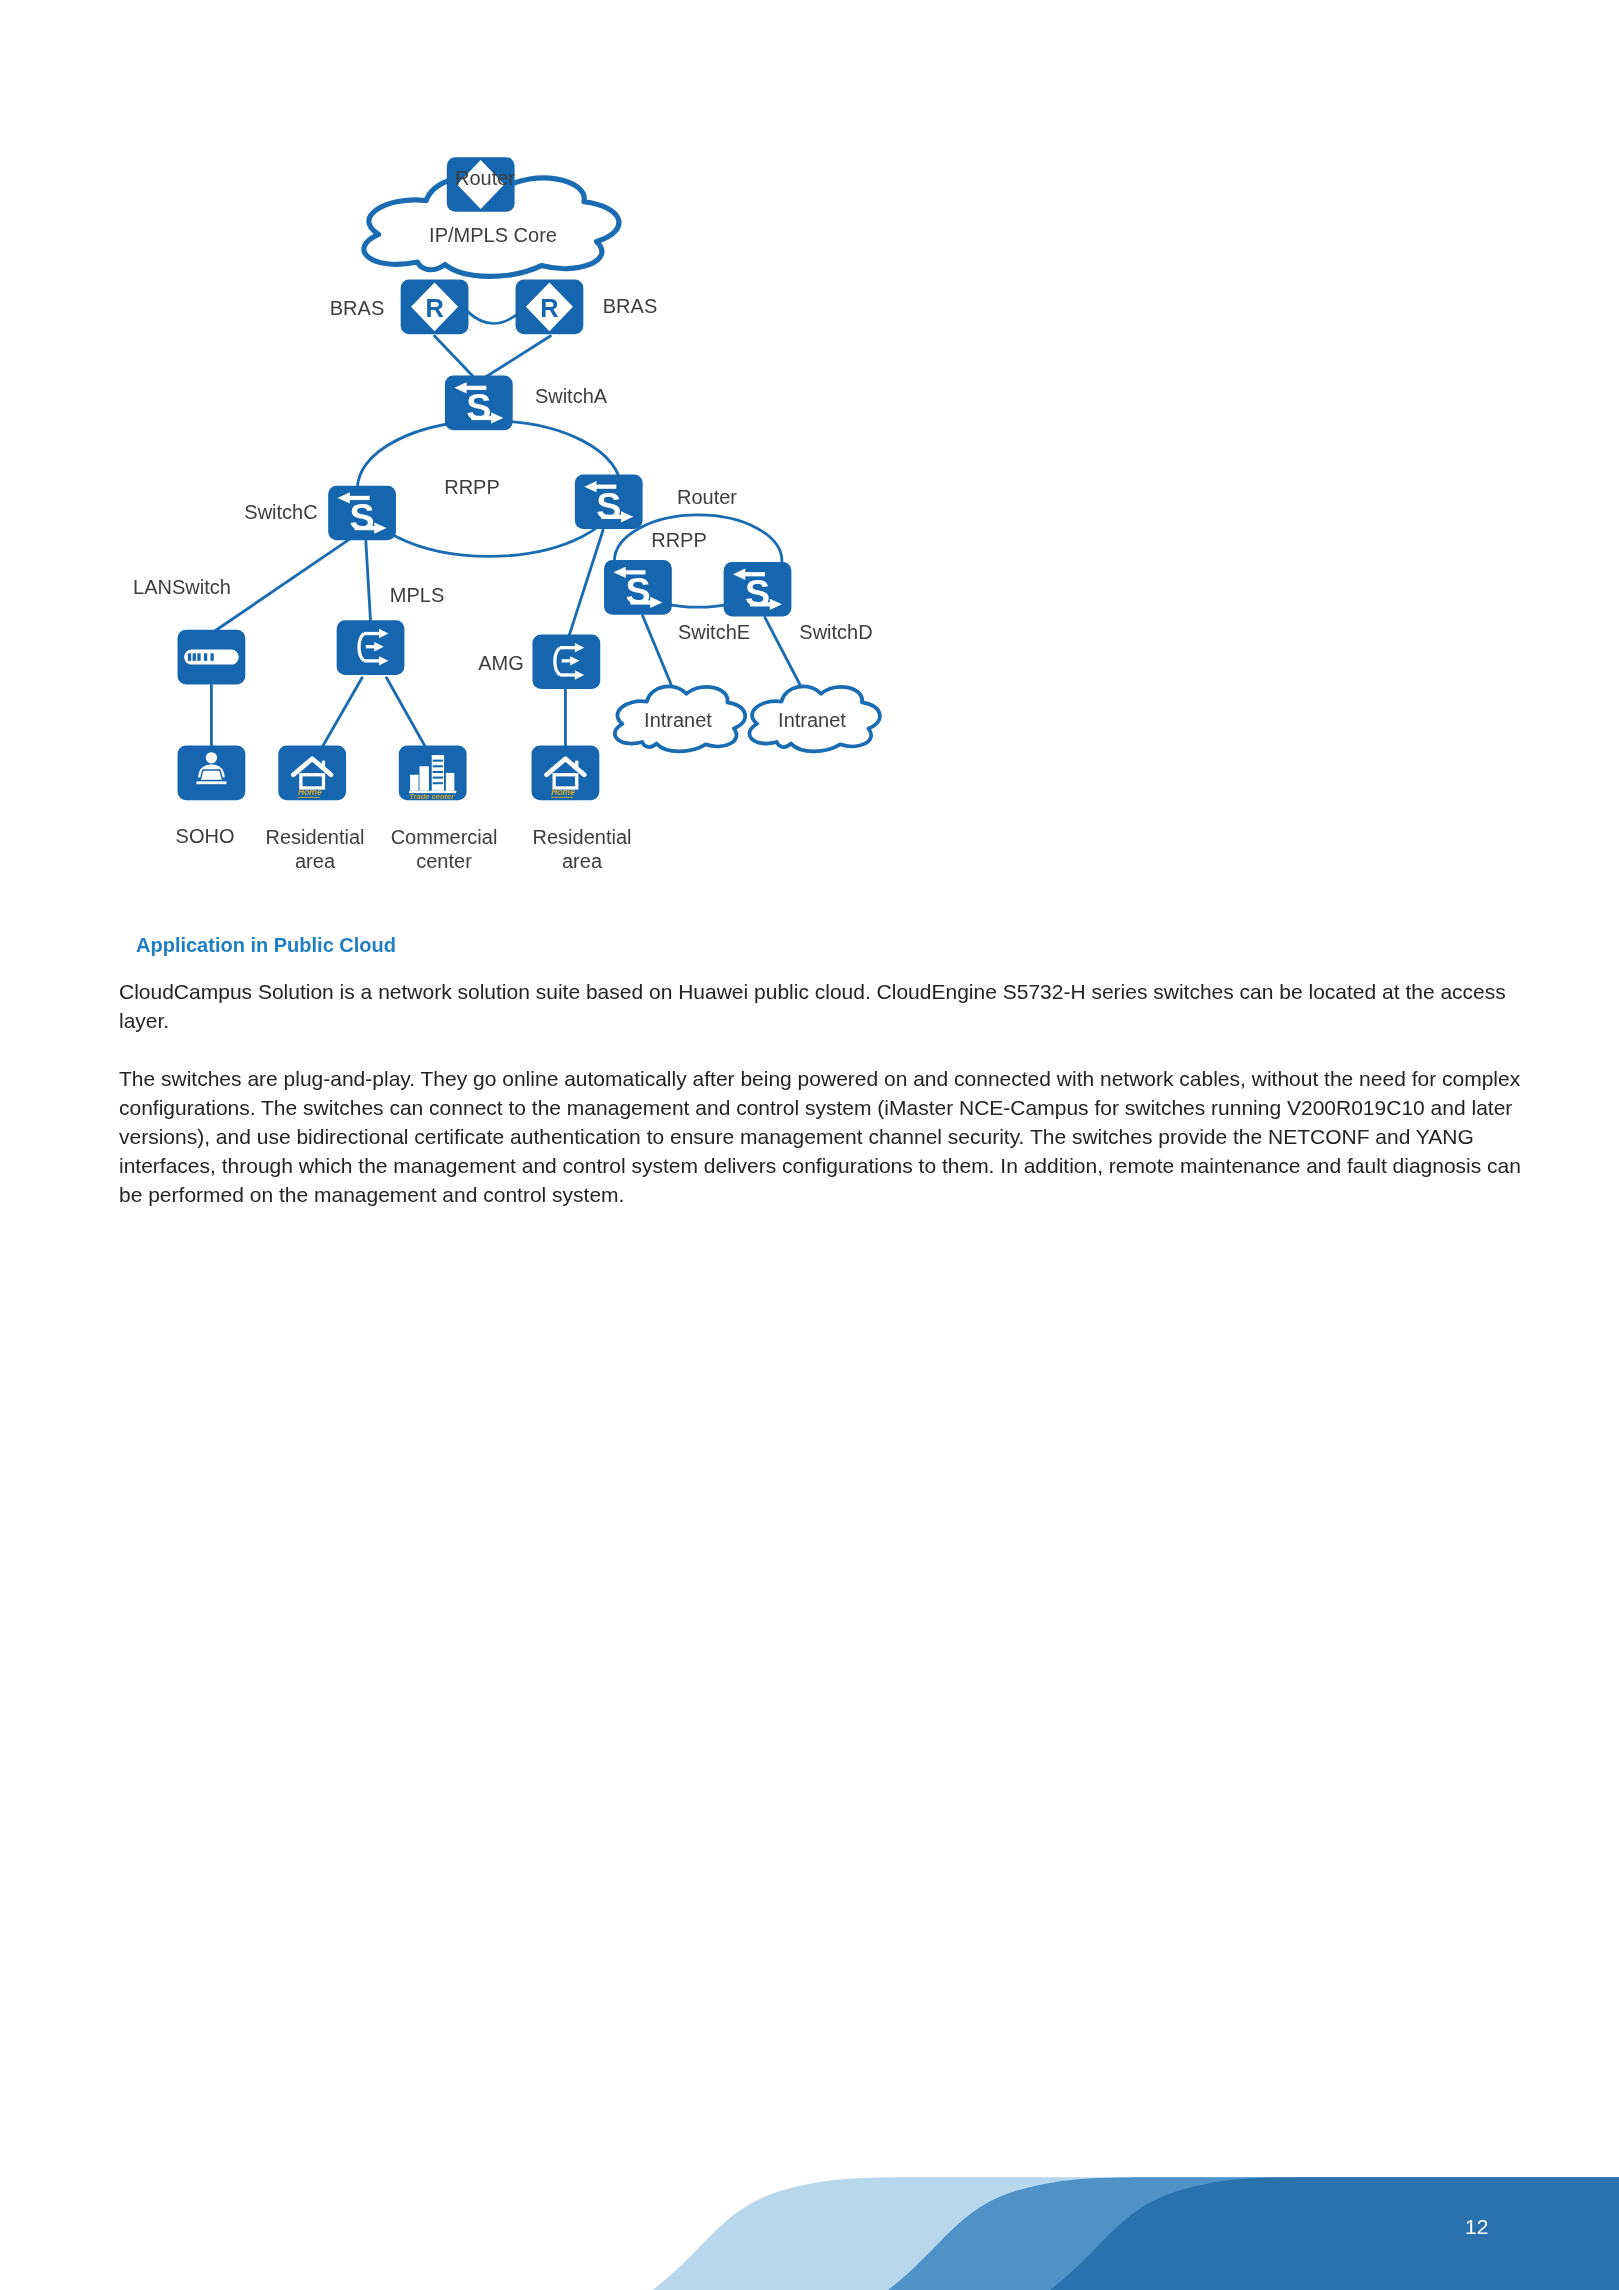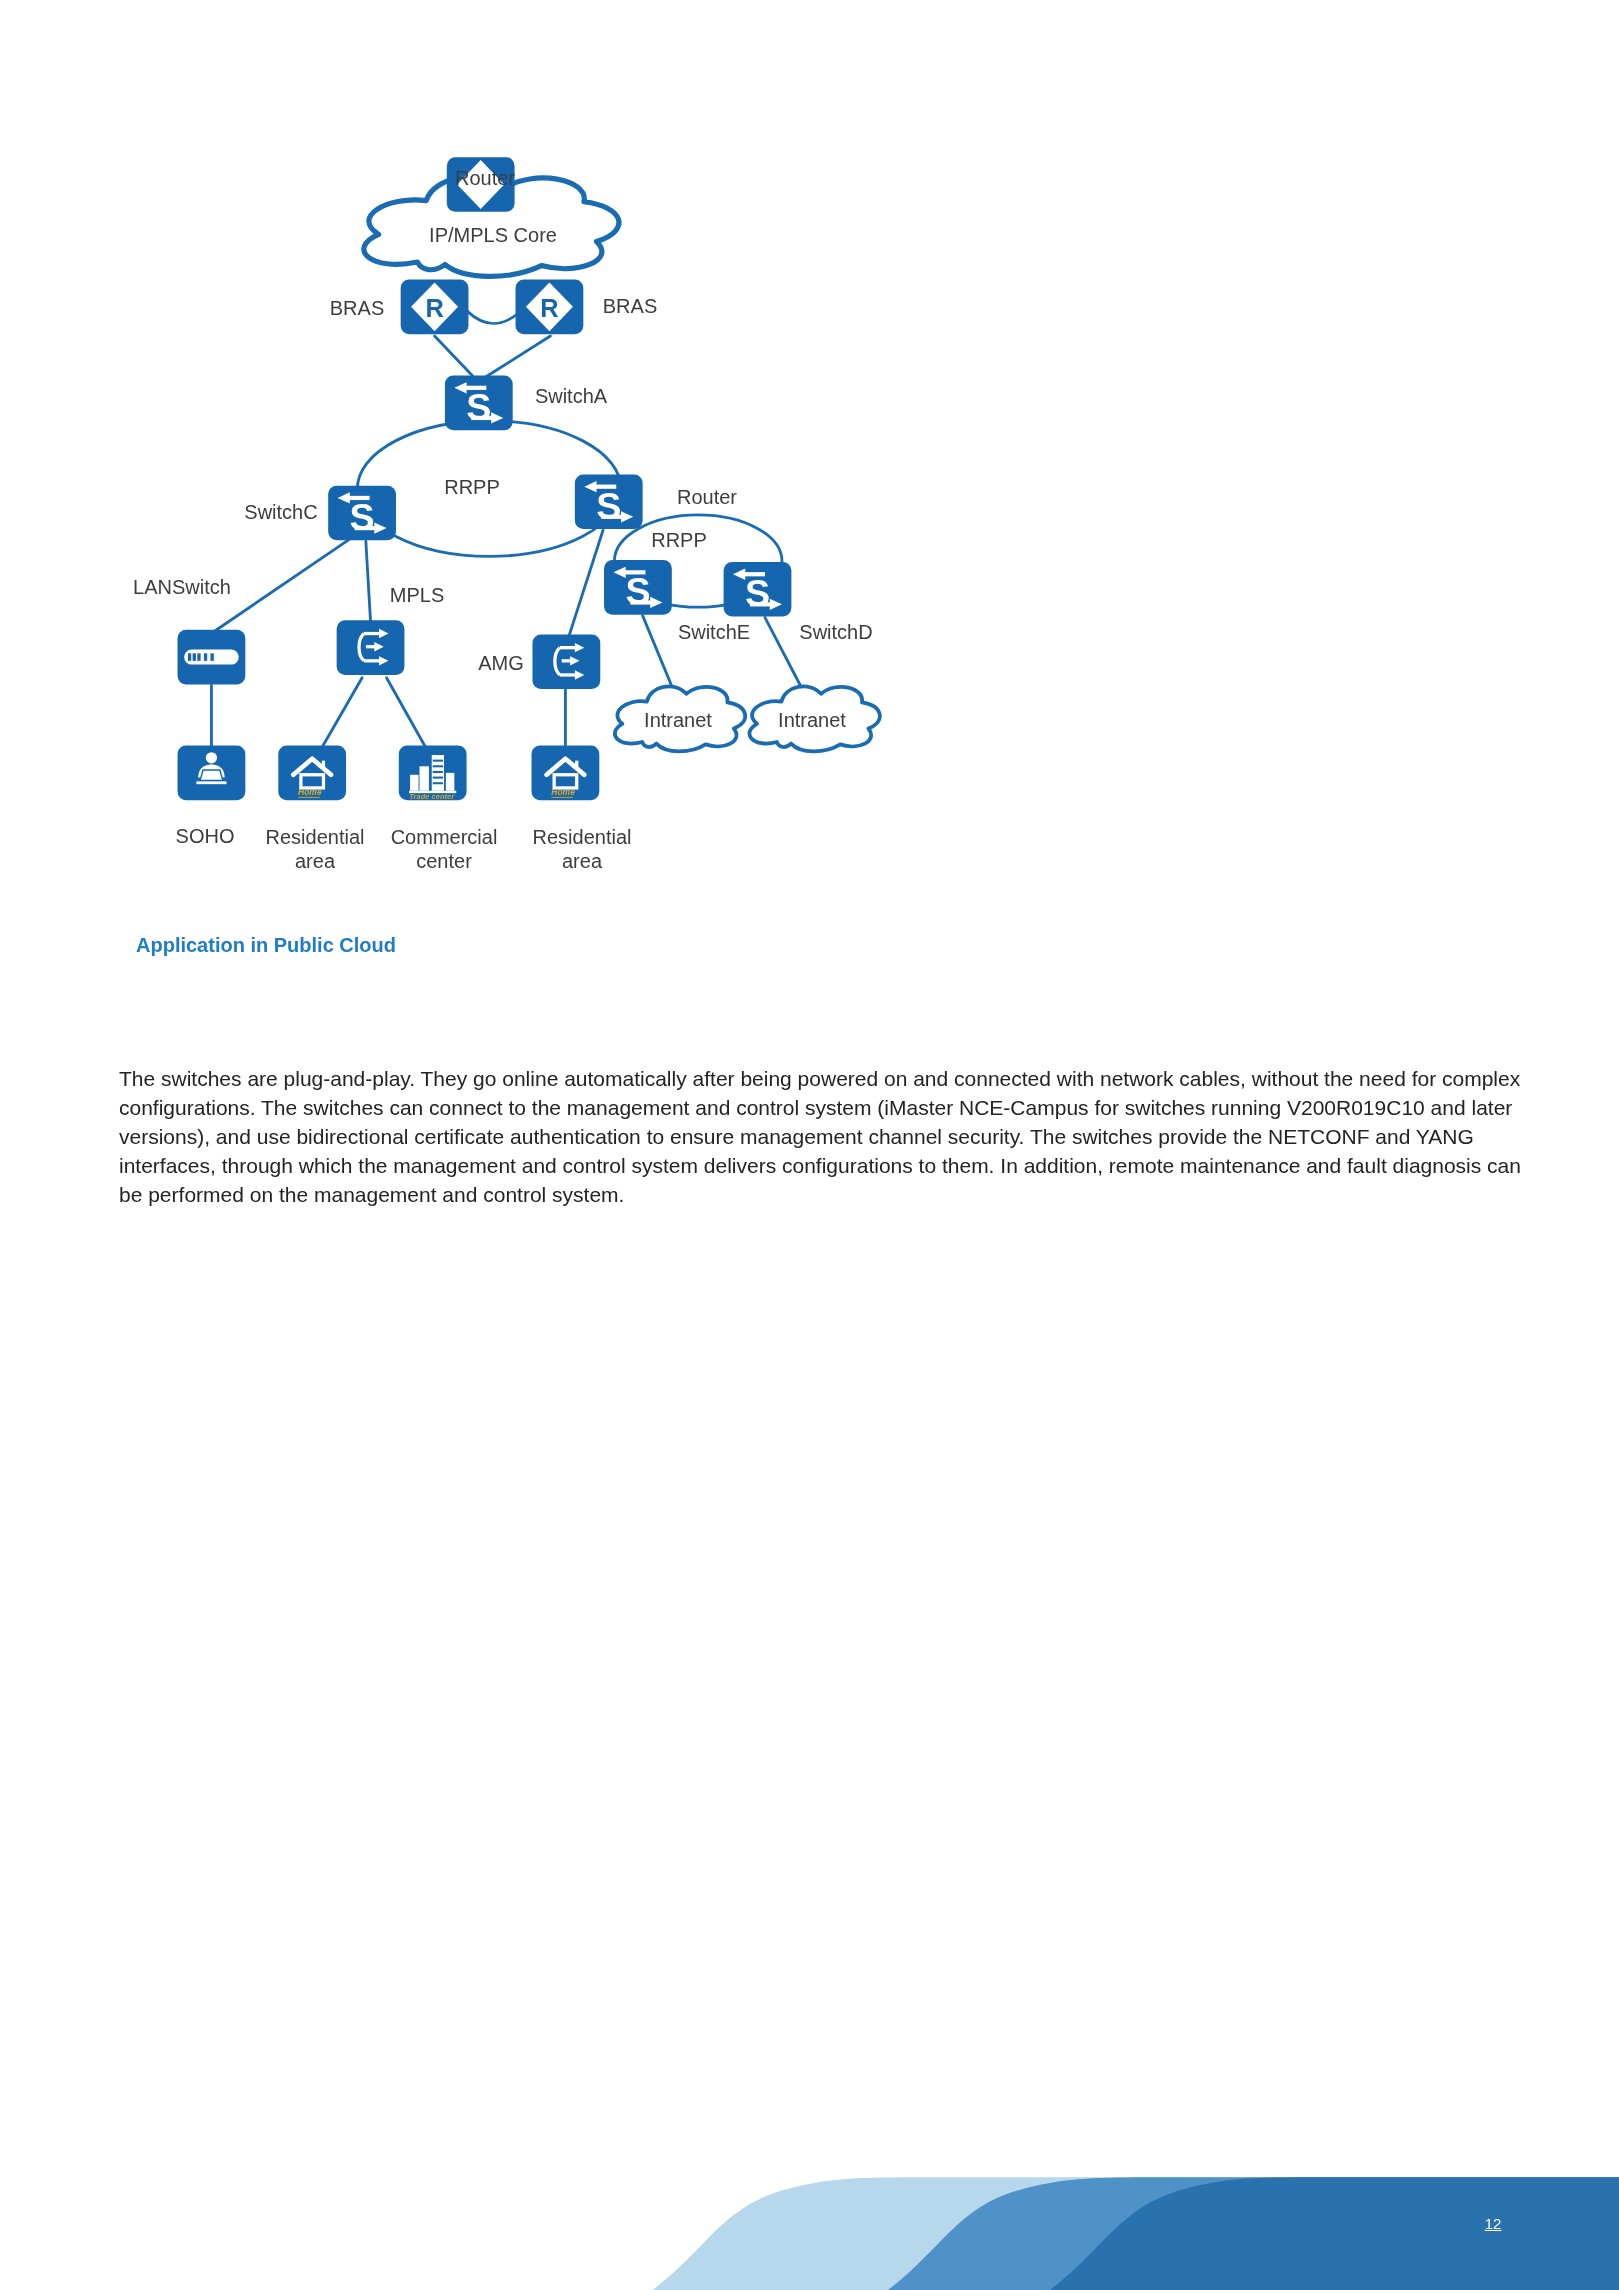--- a/index.html
+++ b/index.html
@@ -41,21 +41,21 @@
   }
   .p1{top:977px;}
   .p2{top:1064px;}
   .footer-wave{position:absolute;left:0;top:2100px;width:1620px;height:191px;}
   .footer-title{
     position:absolute;left:119px;top:2191px;width:640px;
     font-size:21px;line-height:26px;color:var(--footer-blue);
   }
   .page-number{
     position:absolute;left:1465px;top:2215px;width:56px;
-    font-size:15px;color:#ffffff;text-align:center;text-decoration:underline;
+    font-size:21px;color:#ffffff;text-align:left;
   }
   svg text{font-family:"Liberation Sans", sans-serif;}
 </style>
 </head>
 <body>
 
 <div class="page">
 
   <div class="diagram">
     <svg id="diag-svg" width="772" height="829" viewBox="0 0 820 880">
@@ -216,20 +216,21 @@
         <div class="dlabel" style="left: 322px; top: 774px; width: 132px; white-space: normal;">Commercial center</div>
         <div class="dlabel" style="left: 460px; top: 774px; width: 122px; white-space: normal;">Residential area</div>
         <div class="dlabel" style="left: 371px; top: 160px;">IP/MPLS Core</div>
         <div class="dlabel" style="left: 556px; top: 645px;">Intranet</div>
         <div class="dlabel" style="left: 690px; top: 645px;">Intranet</div>
       </div>
   </div>
 
   <h2 class="section-heading">Application in Public Cloud</h2>
 
+  <p class="body-par p1">CloudCampus Solution is a network solution suite based on Huawei public cloud. CloudEngine S5732-H series switches can be located at the access layer.</p>
 
   <p class="body-par p2">The switches are plug-and-play. They go online automatically after being powered on and connected with network cables, without the need for complex configurations. The switches can connect to the management and control system (iMaster NCE-Campus for switches running V200R019C10 and later versions), and use bidirectional certificate authentication to ensure management channel security. The switches provide the NETCONF and YANG interfaces, through which the management and control system delivers configurations to them. In addition, remote maintenance and fault diagnosis can be performed on the management and control system.</p>
 
   <svg class="footer-wave" viewBox="0 0 1720 203" preserveAspectRatio="none">
     <path d="M 690,204 C 752,158 766,112 838,94 C 882,83 904,82 990,82 L 1722,82 L 1722,204 Z" fill="var(--wave-light)"></path>
     <path d="M 940,204 C 1002,158 1016,112 1088,94 C 1132,83 1154,82 1240,82 L 1722,82 L 1722,204 Z" fill="var(--wave-mid)"></path>
     <path d="M 1112,204 C 1174,158 1188,112 1260,94 C 1304,83 1326,82 1412,82 L 1722,82 L 1722,204 Z" fill="var(--wave-dark)"></path>
   </svg>
 
 

